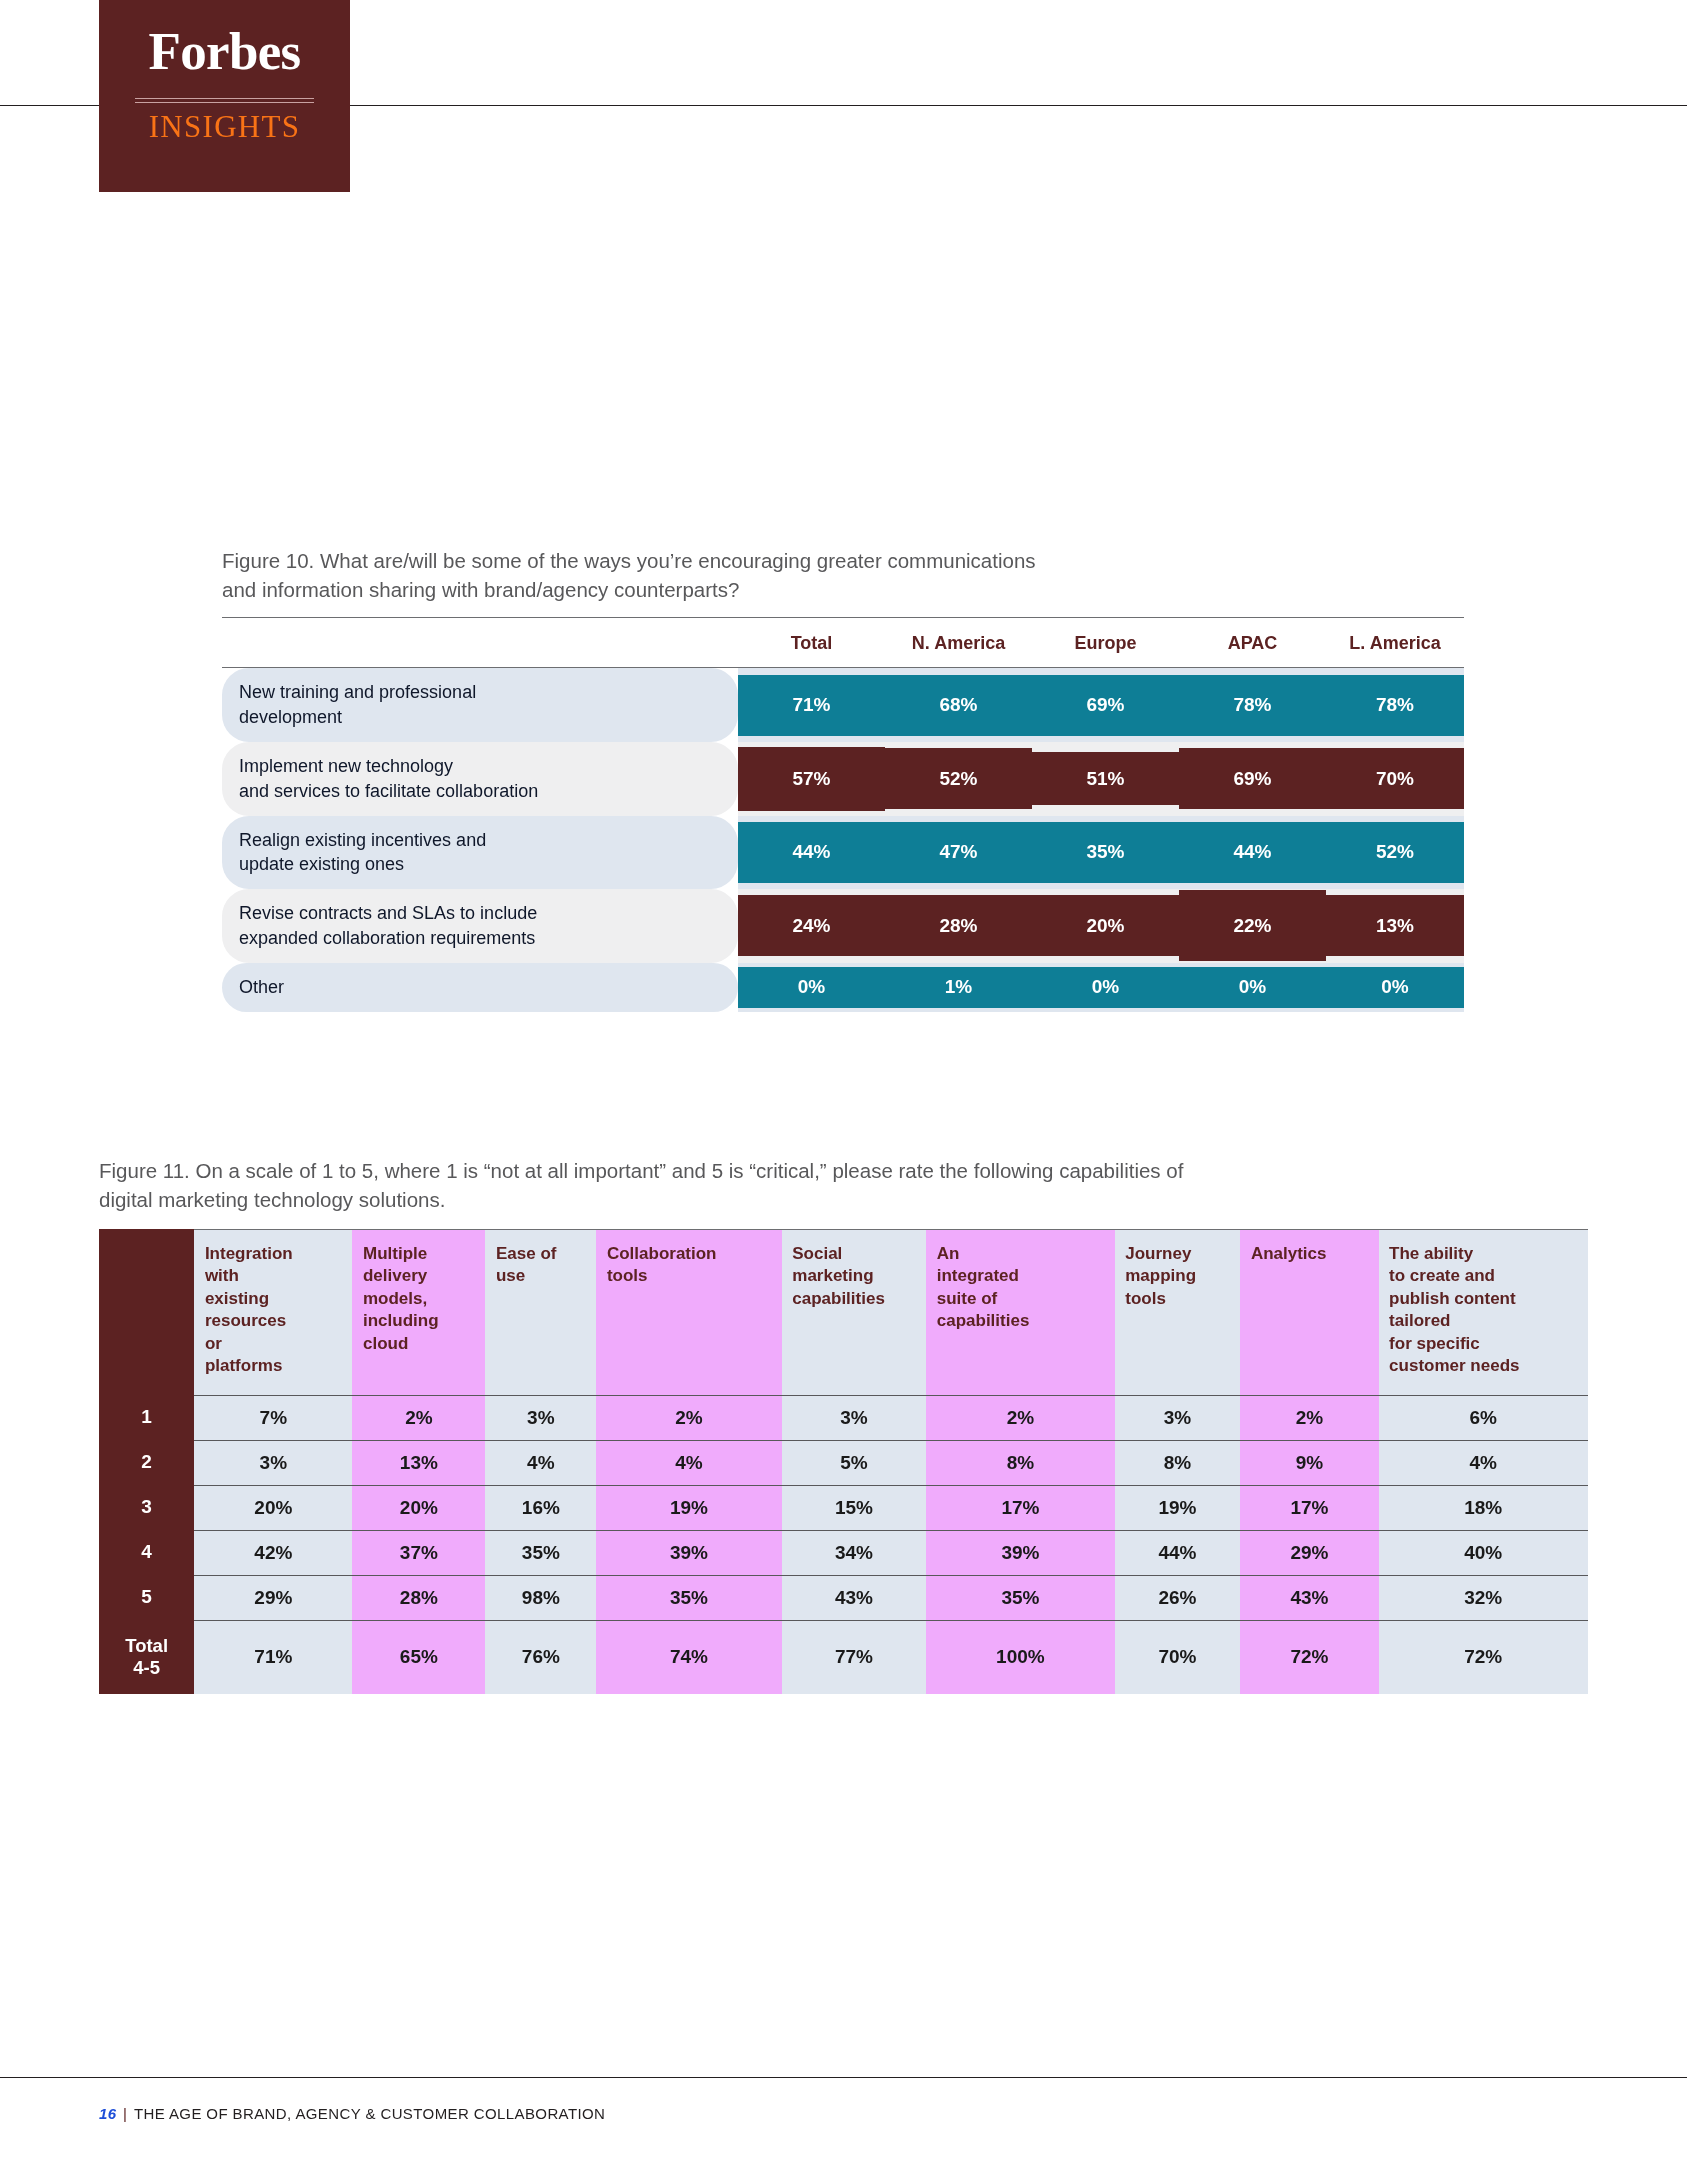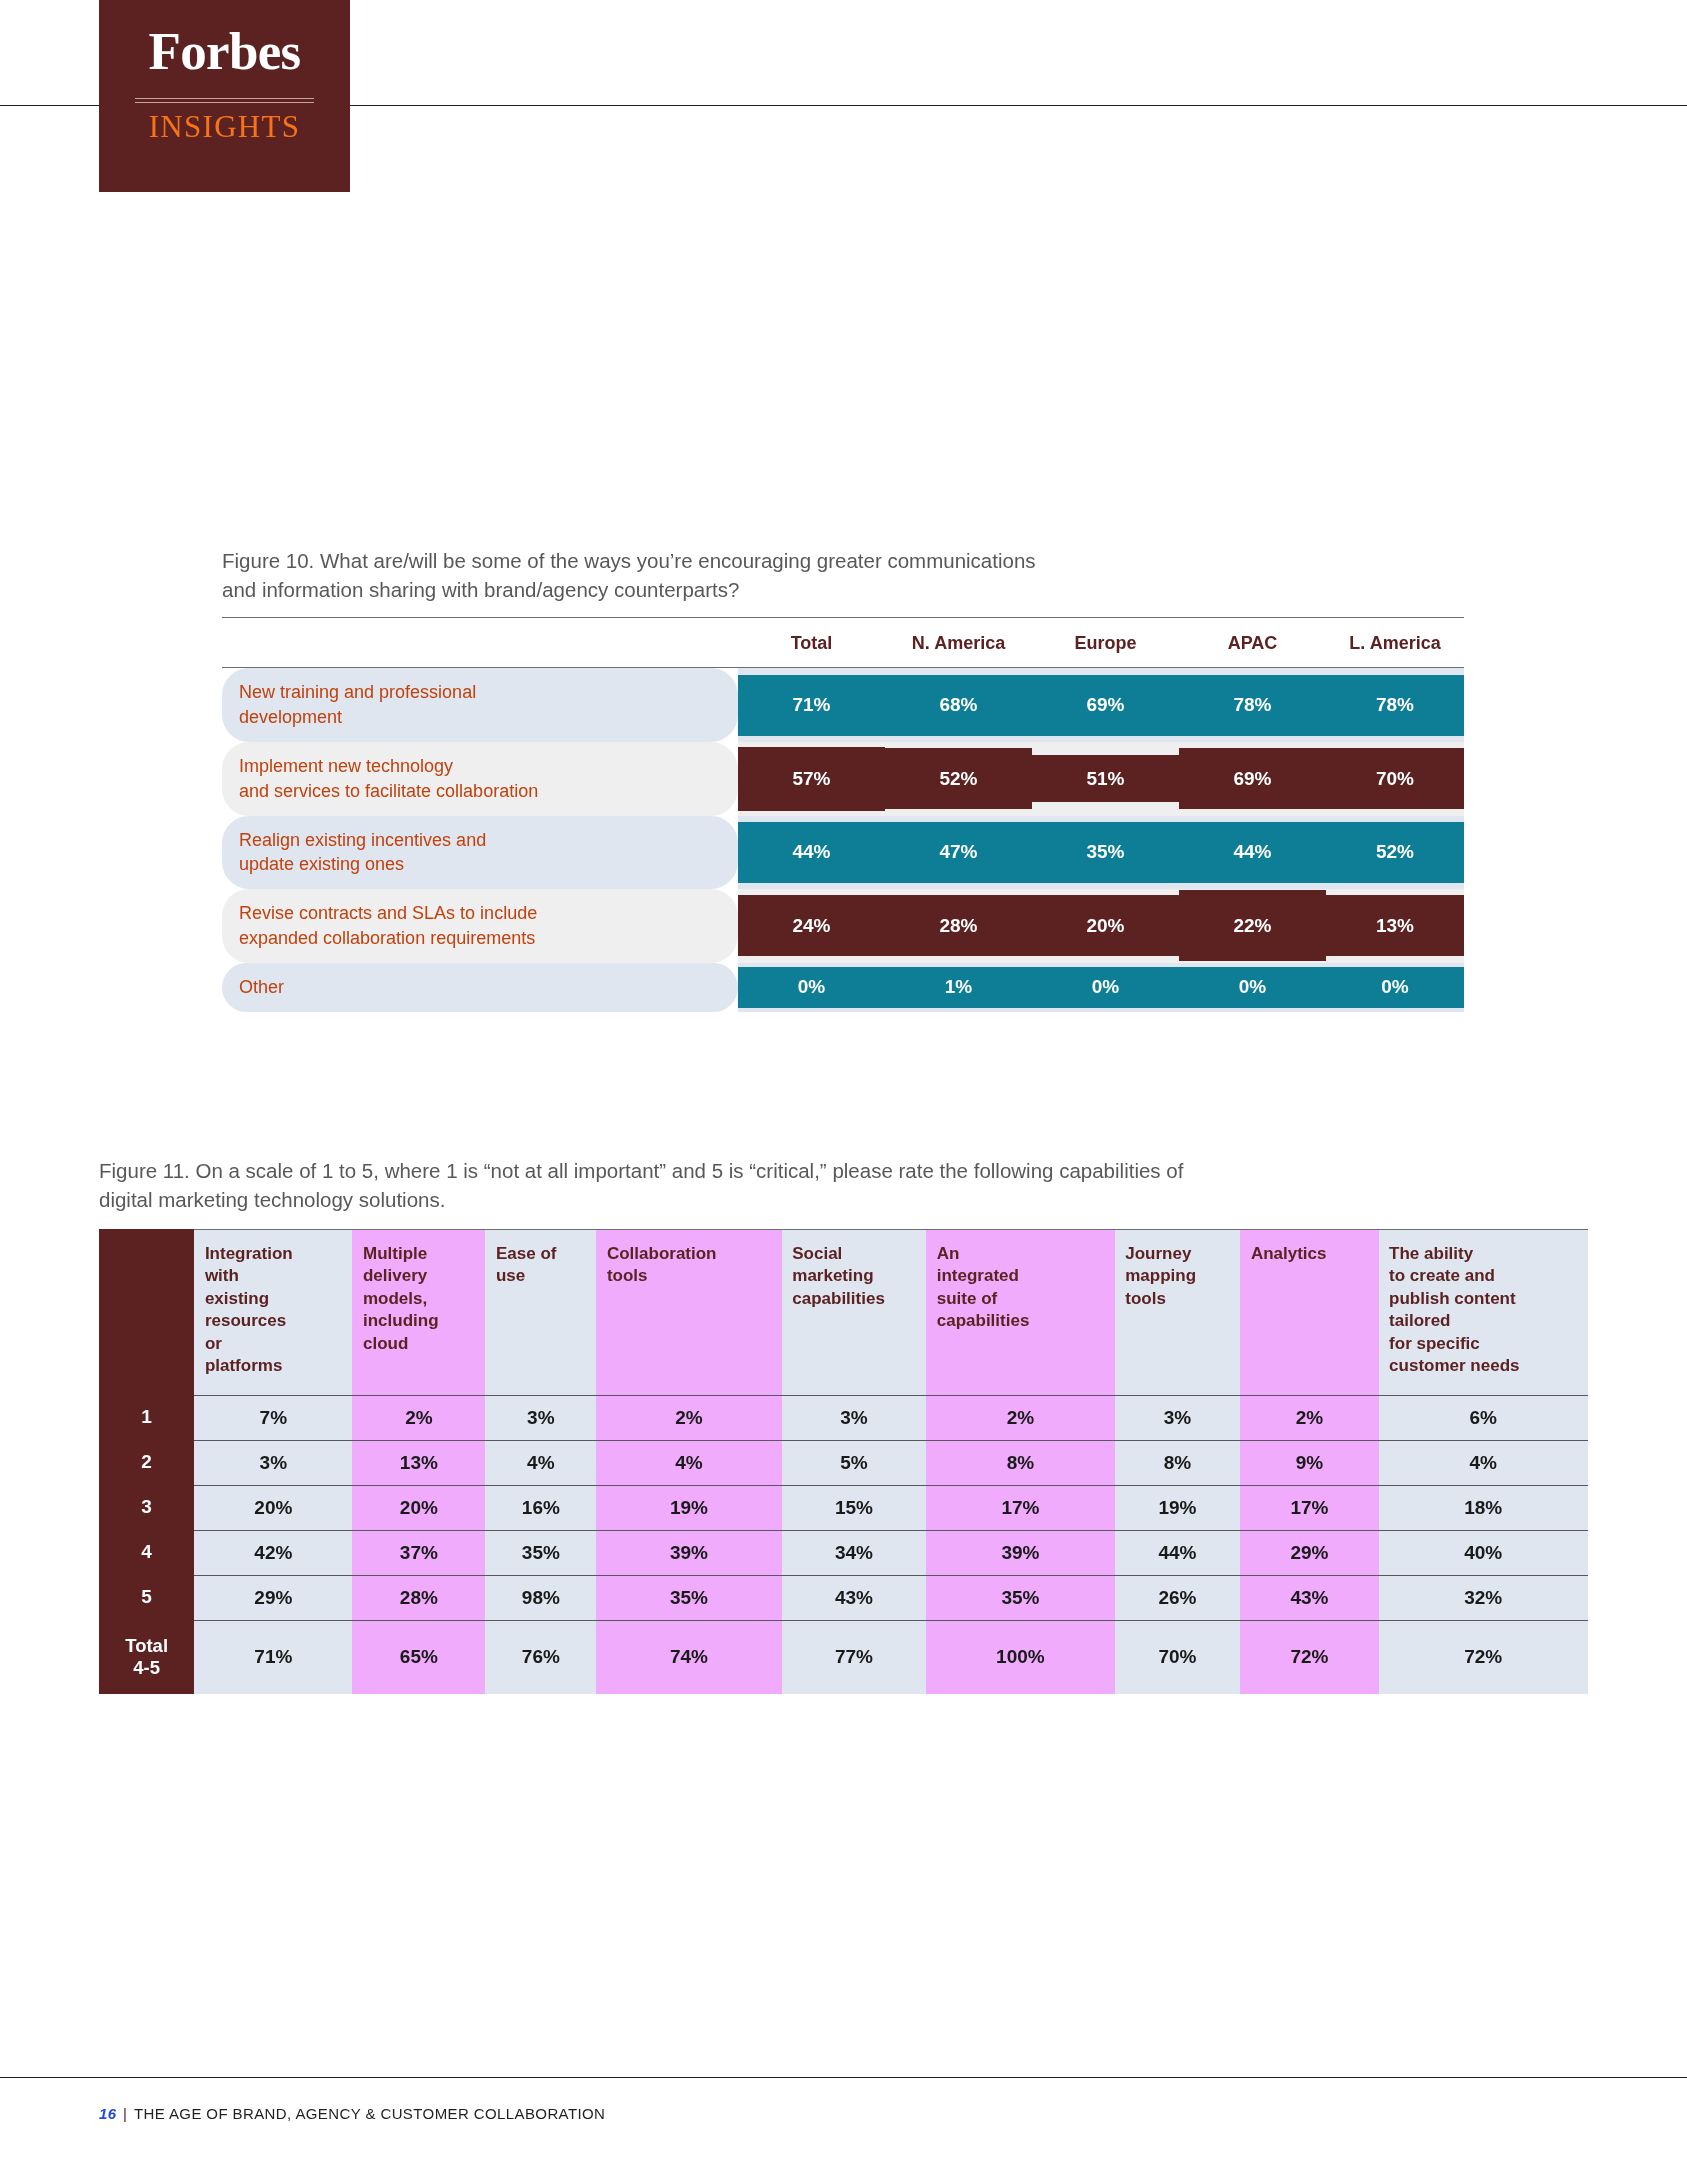--- a/index.html
+++ b/index.html
@@ -105,21 +105,21 @@
   #fig10 thead th.lbl { border-top: 1.3px solid #6d6e71; }
   #fig10 tbody td {
     padding: 0;
     vertical-align: middle;
   }
   #fig10 tbody tr.rowA td { background: #dfe6ef; }
   #fig10 tbody tr.rowB td { background: #efeff0; }
   #fig10 td.rowlabel {
     font-size: 18px;
     line-height: 1.38;
-    color: #c2410c;
+    color: #0f172a;
     padding: 12px 0 12px 17px;
     text-align: left;
     border-radius: 27px;
   }
   .cellblock {
     display: flex;
     align-items: center;
     justify-content: center;
     color: #ffffff;
     font-size: 19px;
@@ -278,21 +278,21 @@
           <div>Implement new technology</div>
           <div>and services to facilitate collaboration</div>
         </td>
         <td class="valcell">
             <div class="cellblock maroon" style="height:64px">57%</div>
           </td>
         <td class="valcell">
             <div class="cellblock maroon" style="height:61px">52%</div>
           </td>
         <td class="valcell">
-            <div class="cellblock maroon" style="height:47px">51%</div>
+            <div class="cellblock maroon" style="height:53px">51%</div>
           </td>
         <td class="valcell">
             <div class="cellblock maroon" style="height:61px">69%</div>
           </td>
         <td class="valcell">
             <div class="cellblock maroon" style="height:61px">70%</div>
           </td>
       </tr>
       <tr class="rowA">
         <td class="rowlabel">

